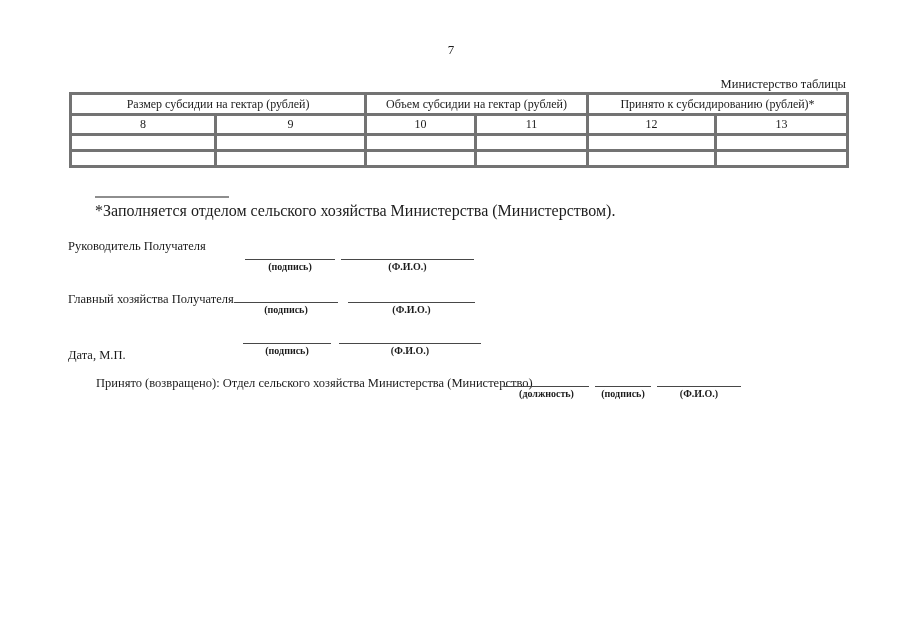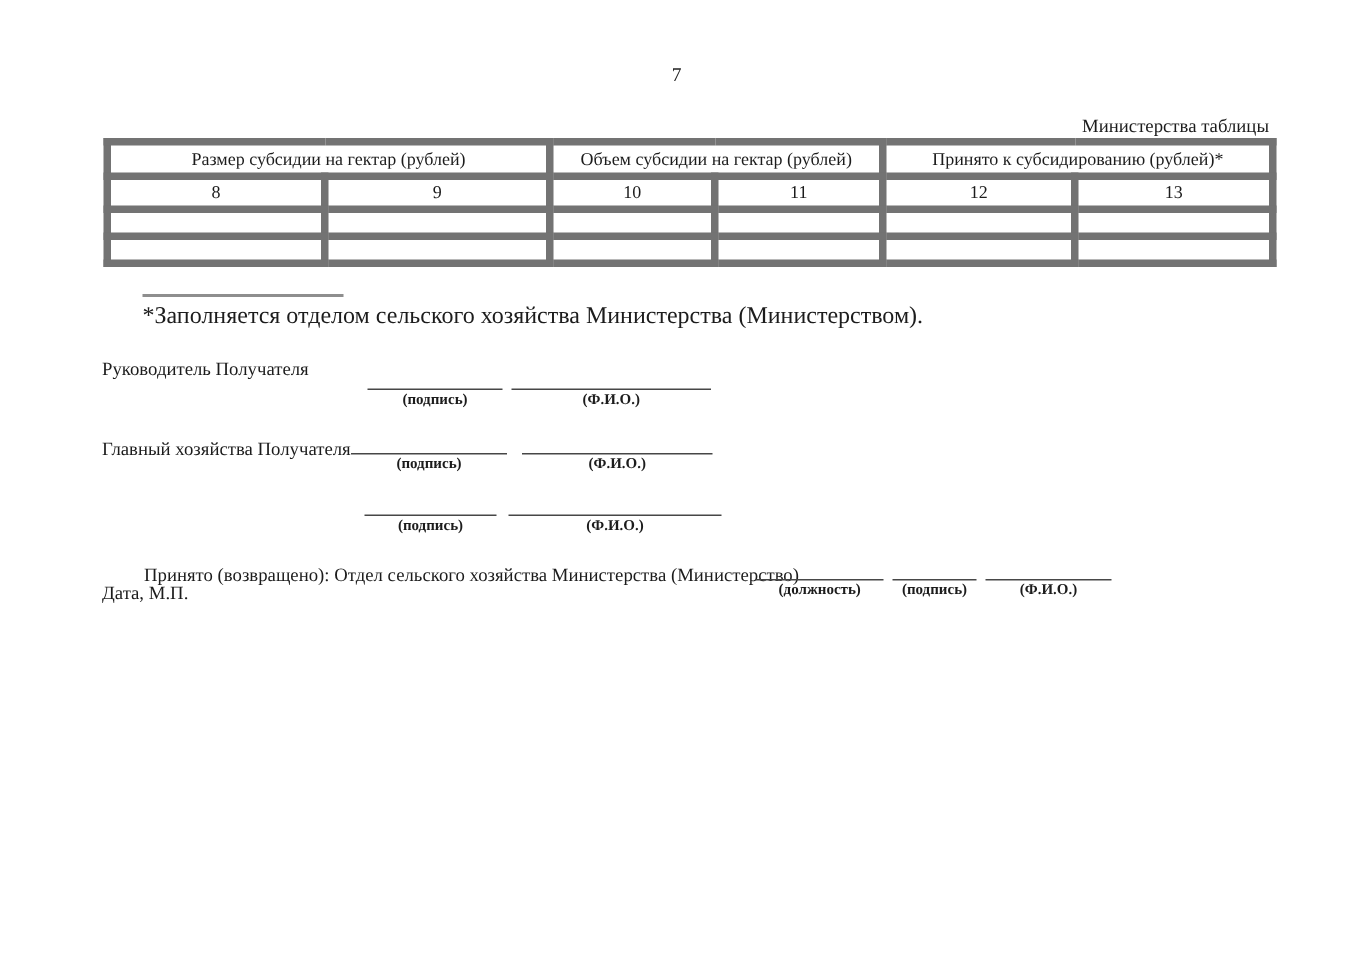--- a/index.html
+++ b/index.html
@@ -33,21 +33,21 @@
   table.subsidy-table {
     position: absolute;
     left: 69px;
     top: 92px;
     width: 777px;
     border-collapse: collapse;
     table-layout: fixed;
     font-size: 12px;
   }
   table.subsidy-table td {
-    border: 5px solid #737373;
+    border: 3px solid #737373;
     text-align: center;
     vertical-align: middle;
     padding: 1px 4px;
     line-height: 1.25;
   }
   tr.group-row td { height: 16px; }
   tr.sub-row td   { height: 32px; }
   tr.num-row td   { height: 12px; }
   tr.empty-row td { height: 11px; }
   .footnote-sep {
@@ -90,21 +90,21 @@
   .sig1-fields { left: 245px; top: 245px; gap: 6px; }
   .sig1-f1 { width: 90px; }
   .sig1-f2 { width: 133px; }
   
   .sig2-label  { top: 292px; }
   .sig2-fields { left: 234px; top: 288px; gap: 10px; }
   .sig2-f1 { width: 104px; }
   .sig2-f2 { width: 127px; }
   
   .sig3-label    { top: 333px; }
-  .sig3-sublabel { top: 348px; margin-top: 40px; }
+  .sig3-sublabel { top: 348px; }
   .sig3-fields   { left: 243px; top: 329px; gap: 8px; }
   .sig3-f1 { width: 88px; }
   .sig3-f2 { width: 142px; }
   
   .accept-label {
     position: absolute;
     left: 68px;
     top: 376px;
     font-size: 12.5px;
     white-space: nowrap;
@@ -115,21 +115,21 @@
   .acc-f2 { width: 56px; }
   .acc-f3 { width: 84px; }
 </style>
 </head>
 <body>
 
 <div class="page">
 
   <div class="page-number">7</div>
 
-  <div class="cont-note">Министерства таблицы</div>
+  <div class="cont-note">Министерство таблицы</div>
 
   <table class="subsidy-table">
     <colgroup>
       <col style="width:145px">
         <col style="width:150px">
       <col style="width:110px">
         <col style="width:112px">
       <col style="width:128px">
         <col style="width:132px">
     </colgroup>

